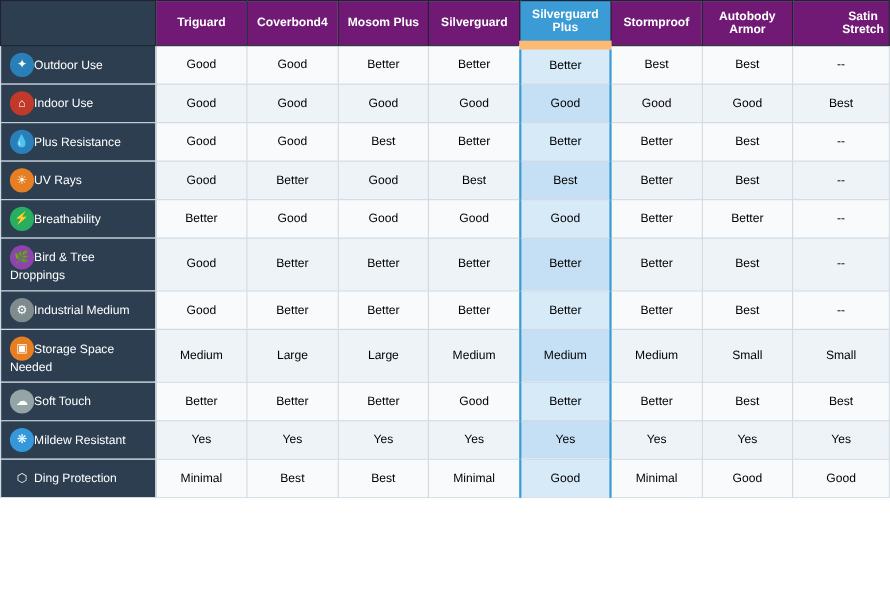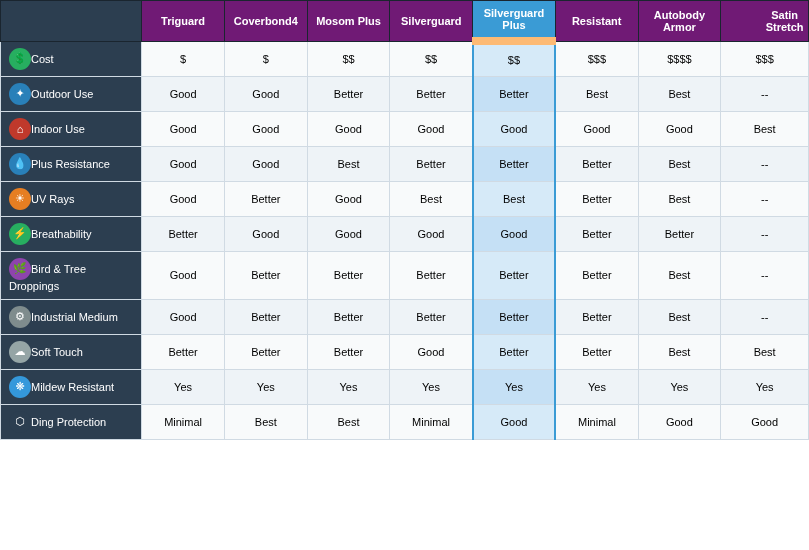--- a/index.html
+++ b/index.html
@@ -34,37 +34,26 @@
 <div class="table-wrapper">
   <table>
     <thead>
       <tr id="header-row">
           <th style="width: 140px;"></th>
           <th style="width: 82px;"><span>Triguard</span></th>
           <th style="width: 82px;"><span>Coverbond4</span></th>
           <th style="width: 82px;"><span>Mosom Plus</span></th>
           <th style="width: 82px;"><span>Silverguard</span></th>
           <th class="highlighted" style="width: 82px;"><span>Silverguard Plus</span></th>
-          <th style="width: 82px;"><span>Resistant</span></th>
+          <th style="width: 82px;"><span>Stormproof</span></th>
           <th style="width: 82px;"><span>Autobody Armor</span></th>
           <th style="width: 82px; padding-left: 44px;"><span>Satin Stretch</span></th>
         </tr>
     </thead>
     <tbody id="table-body">
-        <tr>
-          <td class="feature-td"><span class="icon-cell" style="background: rgb(39, 174, 96); color: rgb(255, 255, 255); font-size: 11px;">💲</span><span class="feature-name">Cost</span></td>
-          <td>$</td>
-          <td>$</td>
-          <td>$$</td>
-          <td>$$</td>
-          <td class="highlighted-col">$$</td>
-          <td>$$$</td>
-          <td>$$$$</td>
-          <td>$$$</td>
-        </tr>
         <tr>
           <td class="feature-td"><span class="icon-cell" style="background: rgb(41, 128, 185); color: rgb(255, 255, 255); font-size: 11px;">✦</span><span class="feature-name">Outdoor Use</span></td>
           <td>Good</td>
           <td>Good</td>
           <td>Better</td>
           <td>Better</td>
           <td class="highlighted-col">Better</td>
           <td>Best</td>
           <td>Best</td>
           <td>--</td>
@@ -129,20 +118,31 @@
           <td>Good</td>
           <td>Better</td>
           <td>Better</td>
           <td>Better</td>
           <td class="highlighted-col">Better</td>
           <td>Better</td>
           <td>Best</td>
           <td>--</td>
         </tr>
         <tr>
+          <td class="feature-td"><span class="icon-cell" style="background: rgb(230, 126, 34); color: rgb(255, 255, 255); font-size: 11px;">▣</span><span class="feature-name">Storage Space Needed</span></td>
+          <td>Medium</td>
+          <td>Large</td>
+          <td>Large</td>
+          <td>Medium</td>
+          <td class="highlighted-col">Medium</td>
+          <td>Medium</td>
+          <td>Small</td>
+          <td>Small</td>
+        </tr>
+        <tr>
           <td class="feature-td"><span class="icon-cell" style="background: rgb(149, 165, 166); color: rgb(255, 255, 255); font-size: 11px;">☁</span><span class="feature-name">Soft Touch</span></td>
           <td>Better</td>
           <td>Better</td>
           <td>Better</td>
           <td>Good</td>
           <td class="highlighted-col">Better</td>
           <td>Better</td>
           <td>Best</td>
           <td>Best</td>
         </tr>

